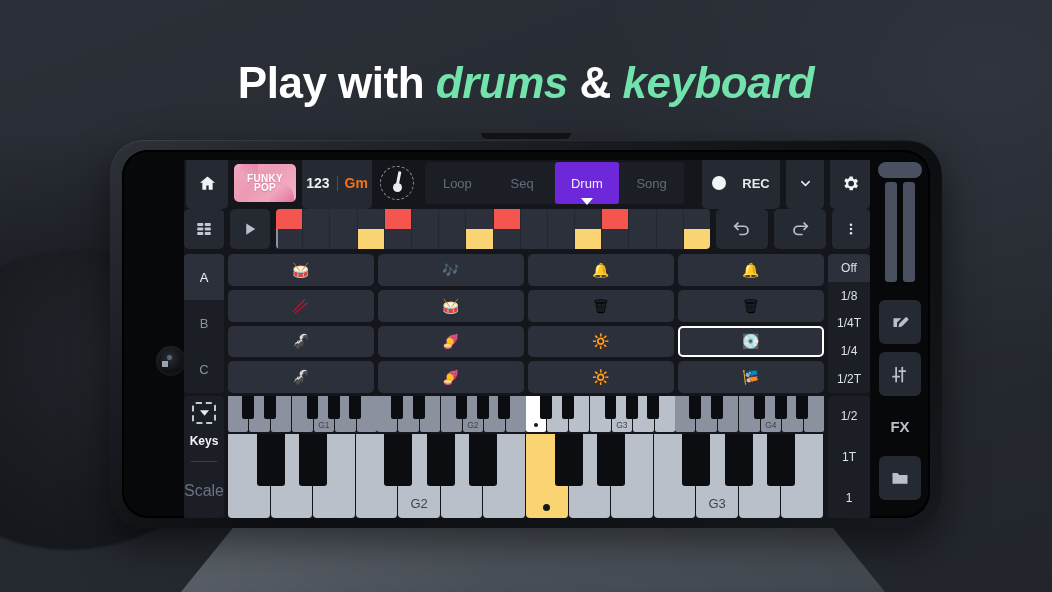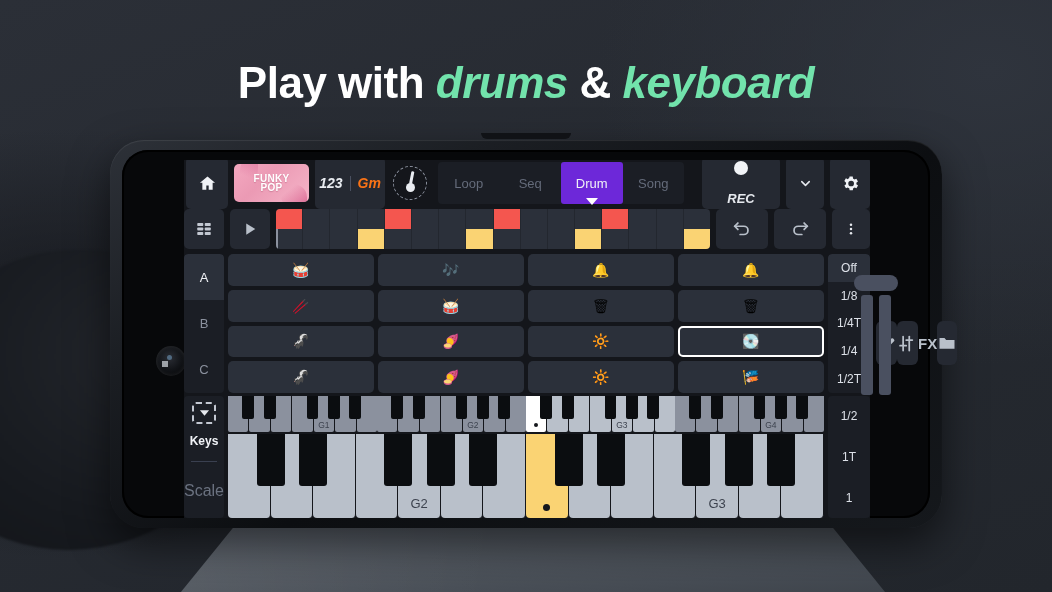--- a/index.html
+++ b/index.html
@@ -114,25 +114,24 @@
     gap: 6px;
     padding: 2px 0 0 2px;
     flex-shrink: 0;
   }
   .tb-btn {
     background: #252932;
     border-radius: 5px;
     height: 52px;
     display: flex; align-items: center; justify-content: center;
     color: #e6e9ee;
-    font-style: italic;
   }
   .home-btn { width: 42px; }
   .art-btn {
-    width: 75px; height: 38px; border-radius: 5px;
+    width: 62px; height: 38px; border-radius: 5px;
     background: linear-gradient(135deg, #f4a8c0 0%, #eb9ab4 40%, #f5b4c8 100%);
     position: relative; overflow: hidden;
     display: flex; align-items: center; justify-content: center;
   }
   .art-btn .art-txt {
     font-size: 10px; font-weight: bold; color: #fff;
     line-height: 9px; text-align: center;
     letter-spacing: 0.3px;
     text-shadow: 0 1px 1px rgba(180,90,120,0.5);
     z-index: 2;
@@ -199,21 +198,21 @@
   .tab.active::after {
     content: "";
     position: absolute; left: 50%; bottom: -1px; transform: translateX(-50%);
     border-left: 6px solid transparent;
     border-right: 6px solid transparent;
     border-top: 7px solid #ffffff;
   }
 
   .rec-btn {
     width: 78px; gap: 16px; margin-left: 12px;
-    font-size: 13px; font-weight: bold; flex-direction: column;
+    font-size: 13px; font-weight: bold;
   }
   .rec-dot { width: 14px; height: 14px; border-radius: 50%; background: #f2f4f8; }
   .chev-btn { width: 38px; }
   .gear-btn { width: 40px; }
 
   
   .seqrow {
     height: 44px;
     display: flex; align-items: center; gap: 6px;
     margin-top: 3px;
@@ -391,21 +390,21 @@
     width: 42px;
     background: #1b1e25; border-radius: 4px;
     display: flex; flex-direction: column; overflow: hidden;
   }
 
   
   .rail {
     position: absolute;
     right: 6px; top: 10px;
     width: 48px; height: 358px;
-    display: flex; flex-direction: row;
+    display: flex; flex-direction: column;
     align-items: center;
   }
   .fader {
     width: 44px; height: 132px;
     position: relative;
     display: flex; align-items: flex-start; justify-content: center;
   }
   .fader-track {
     position: absolute; top: 22px; width: 30px; bottom: 10px;
     display: flex; justify-content: space-between;

